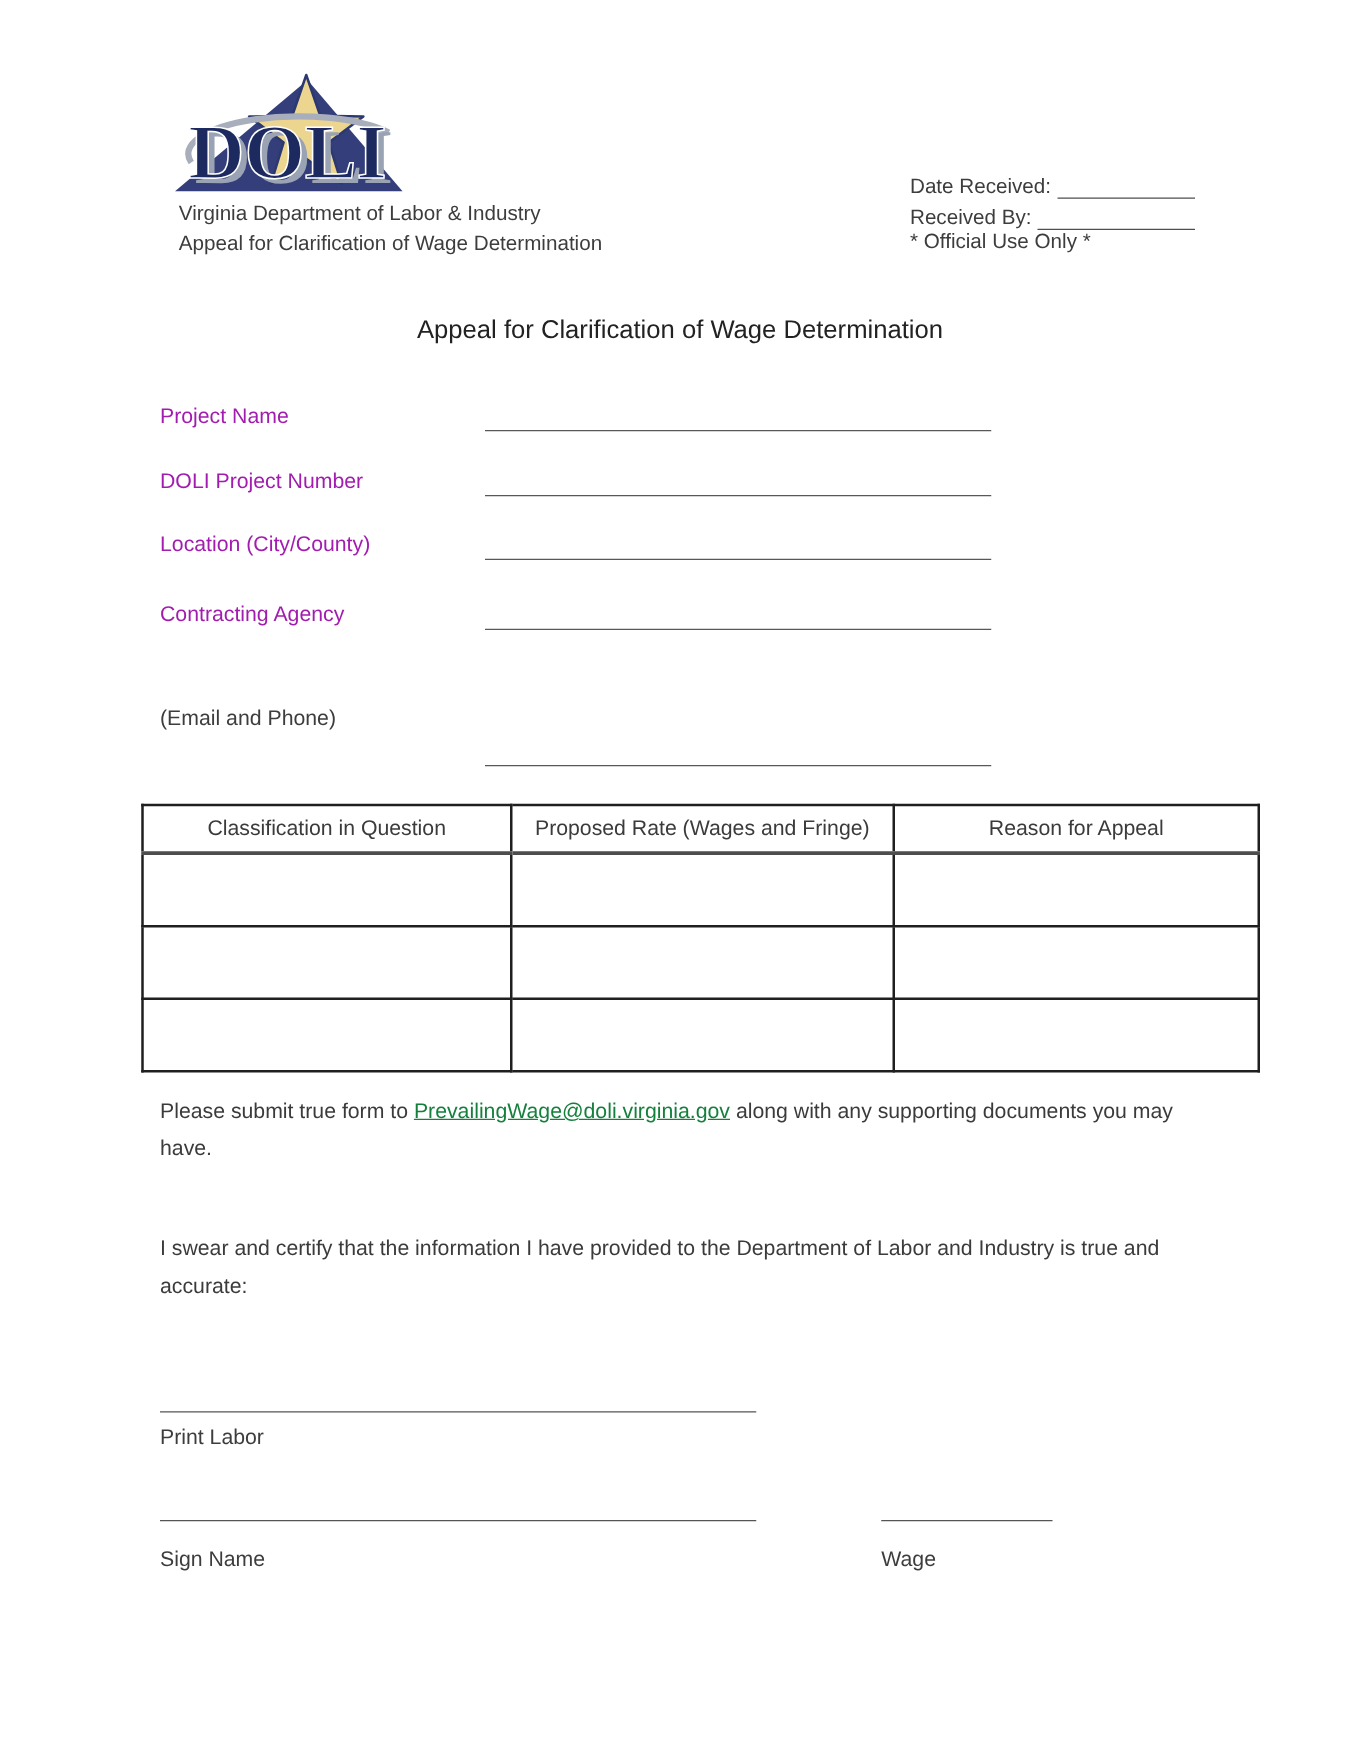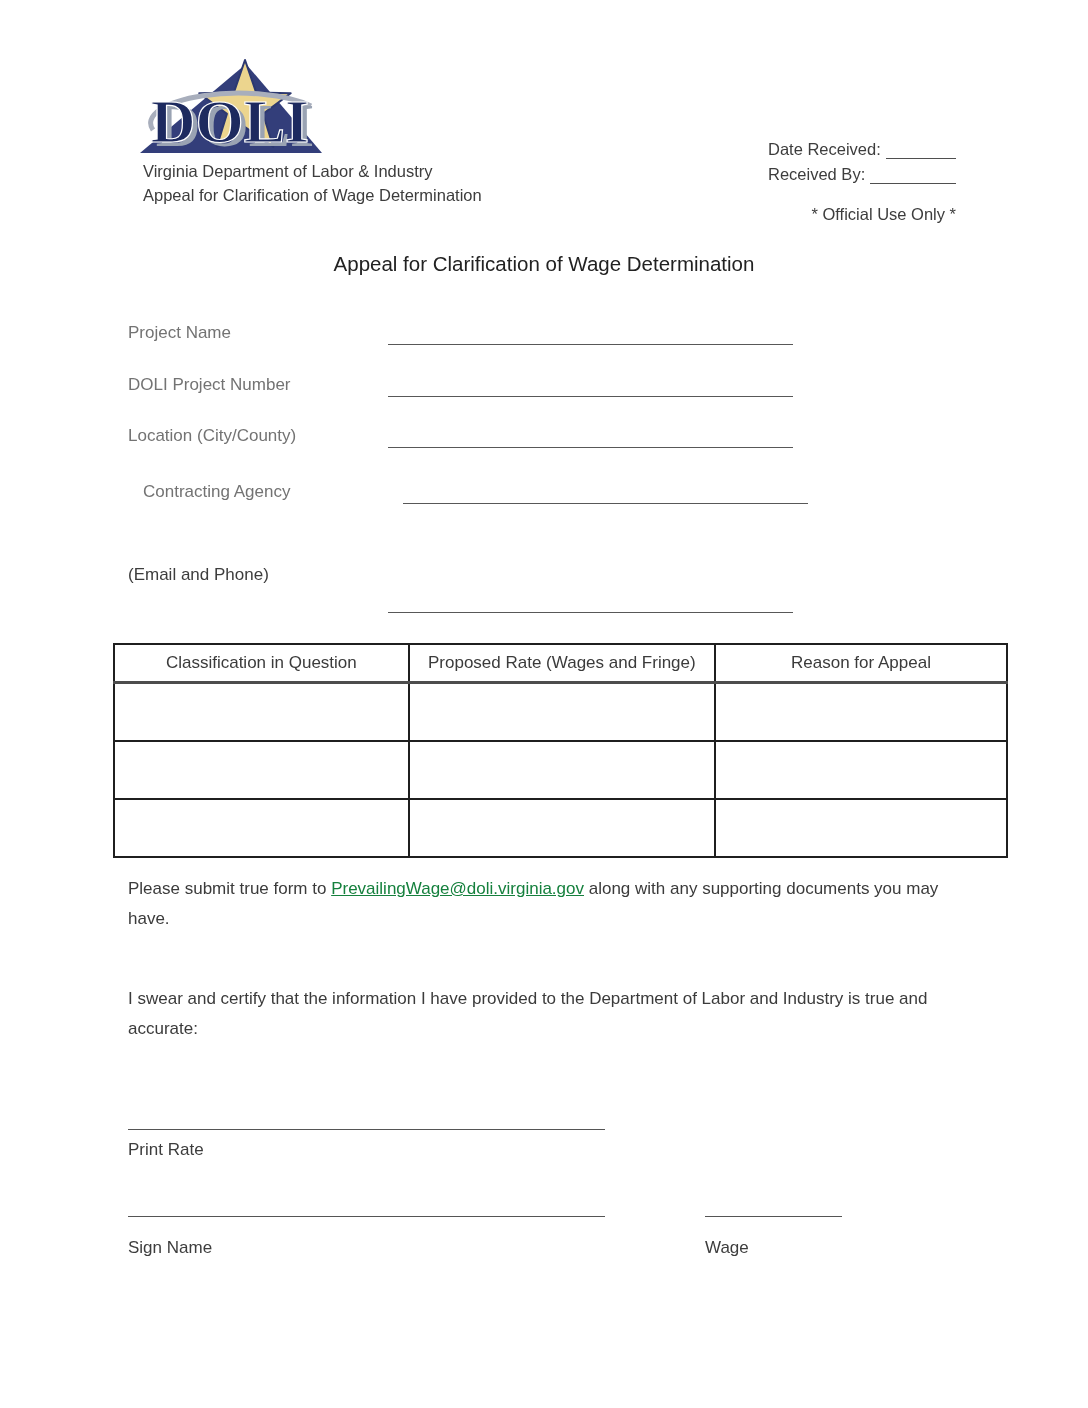--- a/index.html
+++ b/index.html
@@ -8,27 +8,27 @@
     width:1088px;height:1408px;
     background:#ffffff;
     font-family:"Liberation Sans", sans-serif;
     color:#3b3b3b;
     overflow:hidden;
     margin:0 auto;
   }
   .abs{position:absolute;}
   .org{left:143px;top:159px;font-size:16.5px;line-height:24px;color:#3d3d3d;}
   .official{left:728px;top:134px;width:228px;font-size:16.5px;color:#3d3d3d;}
-  .official .row{display:flex;align-items:flex-end;height:25px;margin-left:40px;}
+  .official .row{display:flex;align-items:flex-end;height:25px;}
   .official .row .lbl{white-space:nowrap;padding-right:5px;}
   .fill-line{flex:1;border-bottom:1.6px solid #4f4f4f;height:18px;}
-  .official-use{margin-top:21px;text-align:right;font-size:16.5px;}
+  .official-use{text-align:left;font-size:16.5px;}
   .doc-title{left:0;top:252px;width:1088px;text-align:center;font-size:20.5px;font-weight:400;color:#222;margin:0;}
   .field-row{left:128px;width:665px;height:23px;}
-  .field-label{position:absolute;left:0;top:0;font-size:17px;color:#737373;white-space:nowrap;}
+  .field-label{position:absolute;left:0;top:0;font-size:17px;color:#a21caf;white-space:nowrap;}
   .field-line{position:absolute;left:260px;top:0;width:405px;height:21px;border-bottom:1.8px solid #585858;}
   .sub-label{font-size:17px;color:#3d3d3d;}
   table.appeal{
     position:absolute;left:113px;top:643px;width:895px;
     border-collapse:collapse;table-layout:fixed;
     font-size:17px;color:#3b3b3b;padding-left:32px;
   }
   table.appeal th, table.appeal td{border:2px solid #1f1f1f;}
   table.appeal th{height:34px;font-weight:400;text-align:center;border-bottom:3px solid #4d4d4d;}
   table.appeal td{height:54px;}
@@ -74,21 +74,21 @@
     <span class="field-line"></span>
   </div>
   <div class="abs field-row" style="top:375px;">
     <span class="field-label">DOLI Project Number</span>
     <span class="field-line"></span>
   </div>
   <div class="abs field-row" style="top:426px;">
     <span class="field-label">Location (City/County)</span>
     <span class="field-line"></span>
   </div>
-  <div class="abs field-row" style="top:482px;margin-left:15px;">
+  <div class="abs field-row" style="top:482px;">
     <span class="field-label">Contracting Agency</span>
     <span class="field-line"></span>
   </div>
   <div class="abs sub-label" style="left:128px;top:565px;">(Email and Phone)</div>
   <div class="abs" style="left:388px;top:590px;width:405px;height:22px;border-bottom:1.8px solid #585858;"></div>
 
   <table class="appeal">
     <colgroup>
       <col style="width:33%;">
         <col style="width:34.3%;">
@@ -120,21 +120,21 @@
     </tbody>
   </table>
 
   <p class="abs para" style="top:874px;width:836px;">
     <span>Please submit true form to </span><a href="#">PrevailingWage@doli.virginia.gov</a><span> along with any supporting documents you may have.</span>
   </p>
 
   <p class="abs para" style="top:984px;width:844px;">I swear and certify that the information I have provided to the Department of Labor and Industry is true and accurate:</p>
 
   <div class="abs sig-line" style="left:128px;top:1106px;width:477px;"></div>
-  <div class="abs sig-label" style="left:128px;top:1140px;">Print Rate</div>
+  <div class="abs sig-label" style="left:128px;top:1140px;">Print Labor</div>
 
   <div class="abs sig-line" style="left:128px;top:1193px;width:477px;"></div>
   <div class="abs sig-label" style="left:128px;top:1238px;">Sign Name</div>
 
   <div class="abs sig-line" style="left:705px;top:1193px;width:137px;"></div>
   <div class="abs sig-label" style="left:705px;top:1238px;">Wage</div>
 
 </div>
 
 </body></html>

